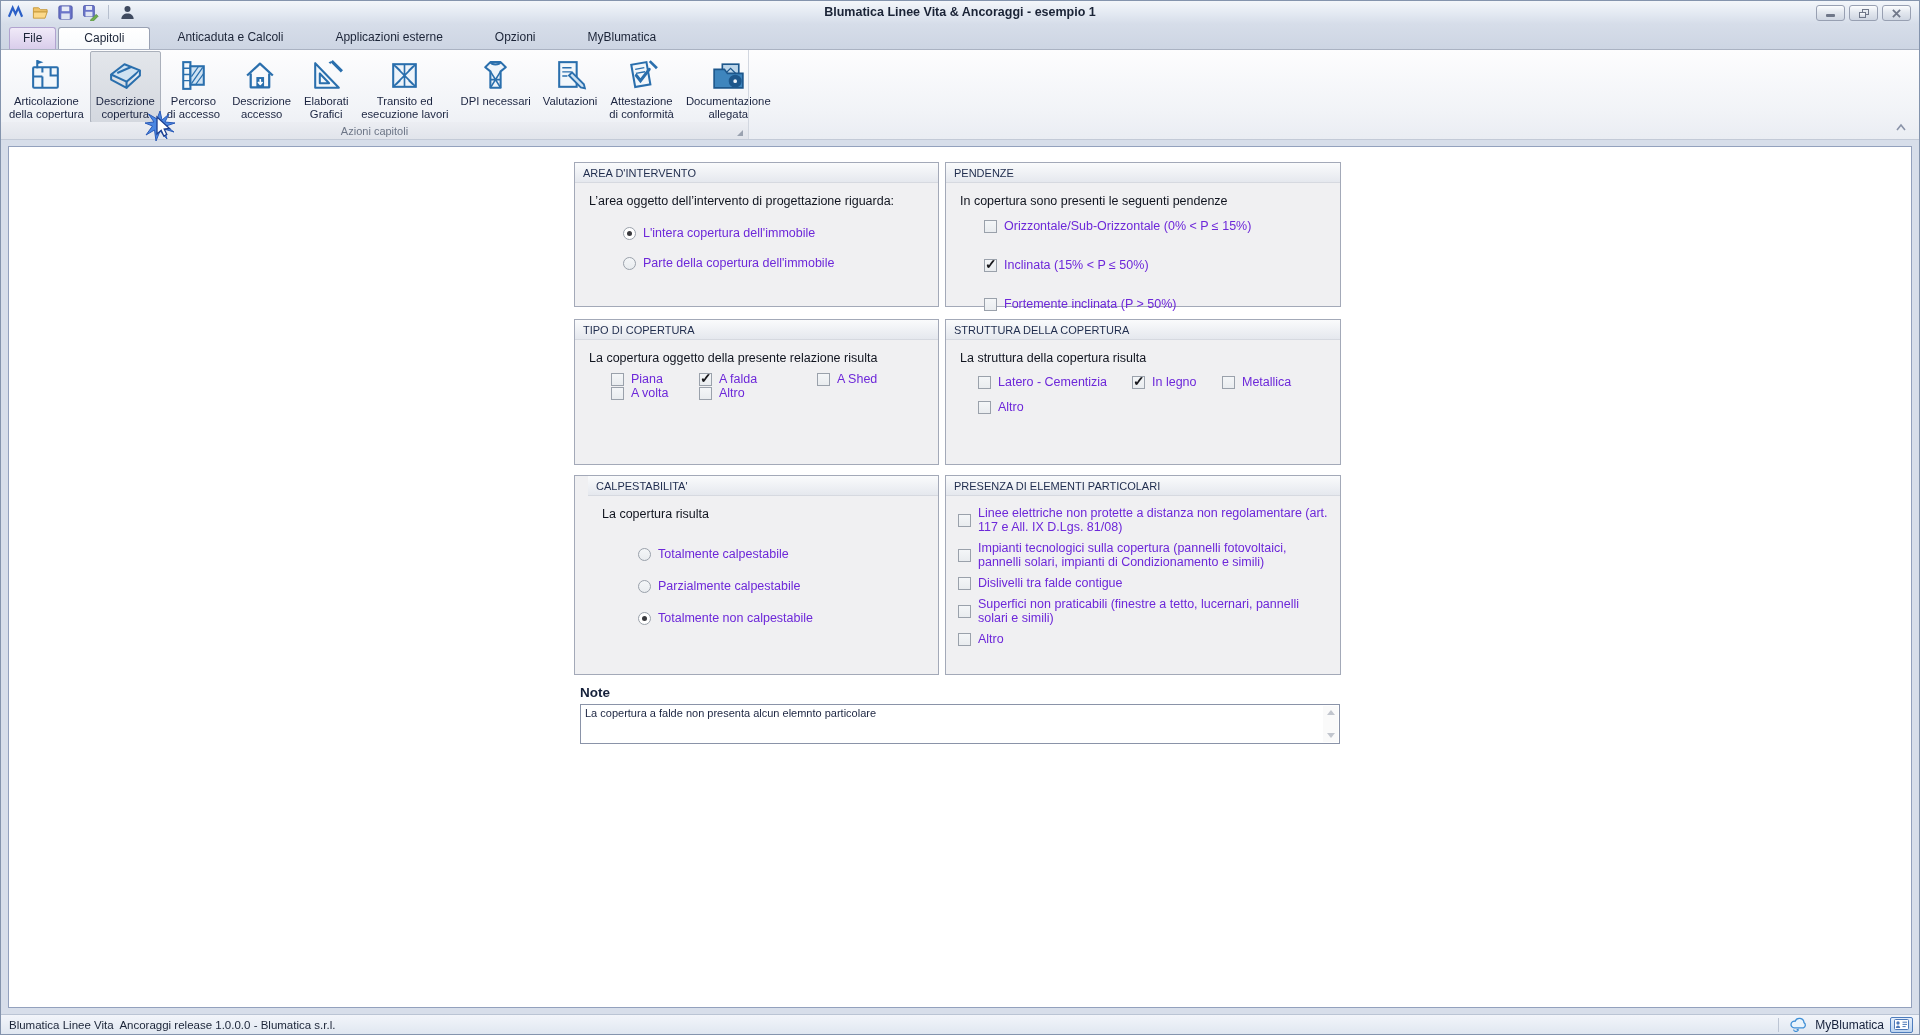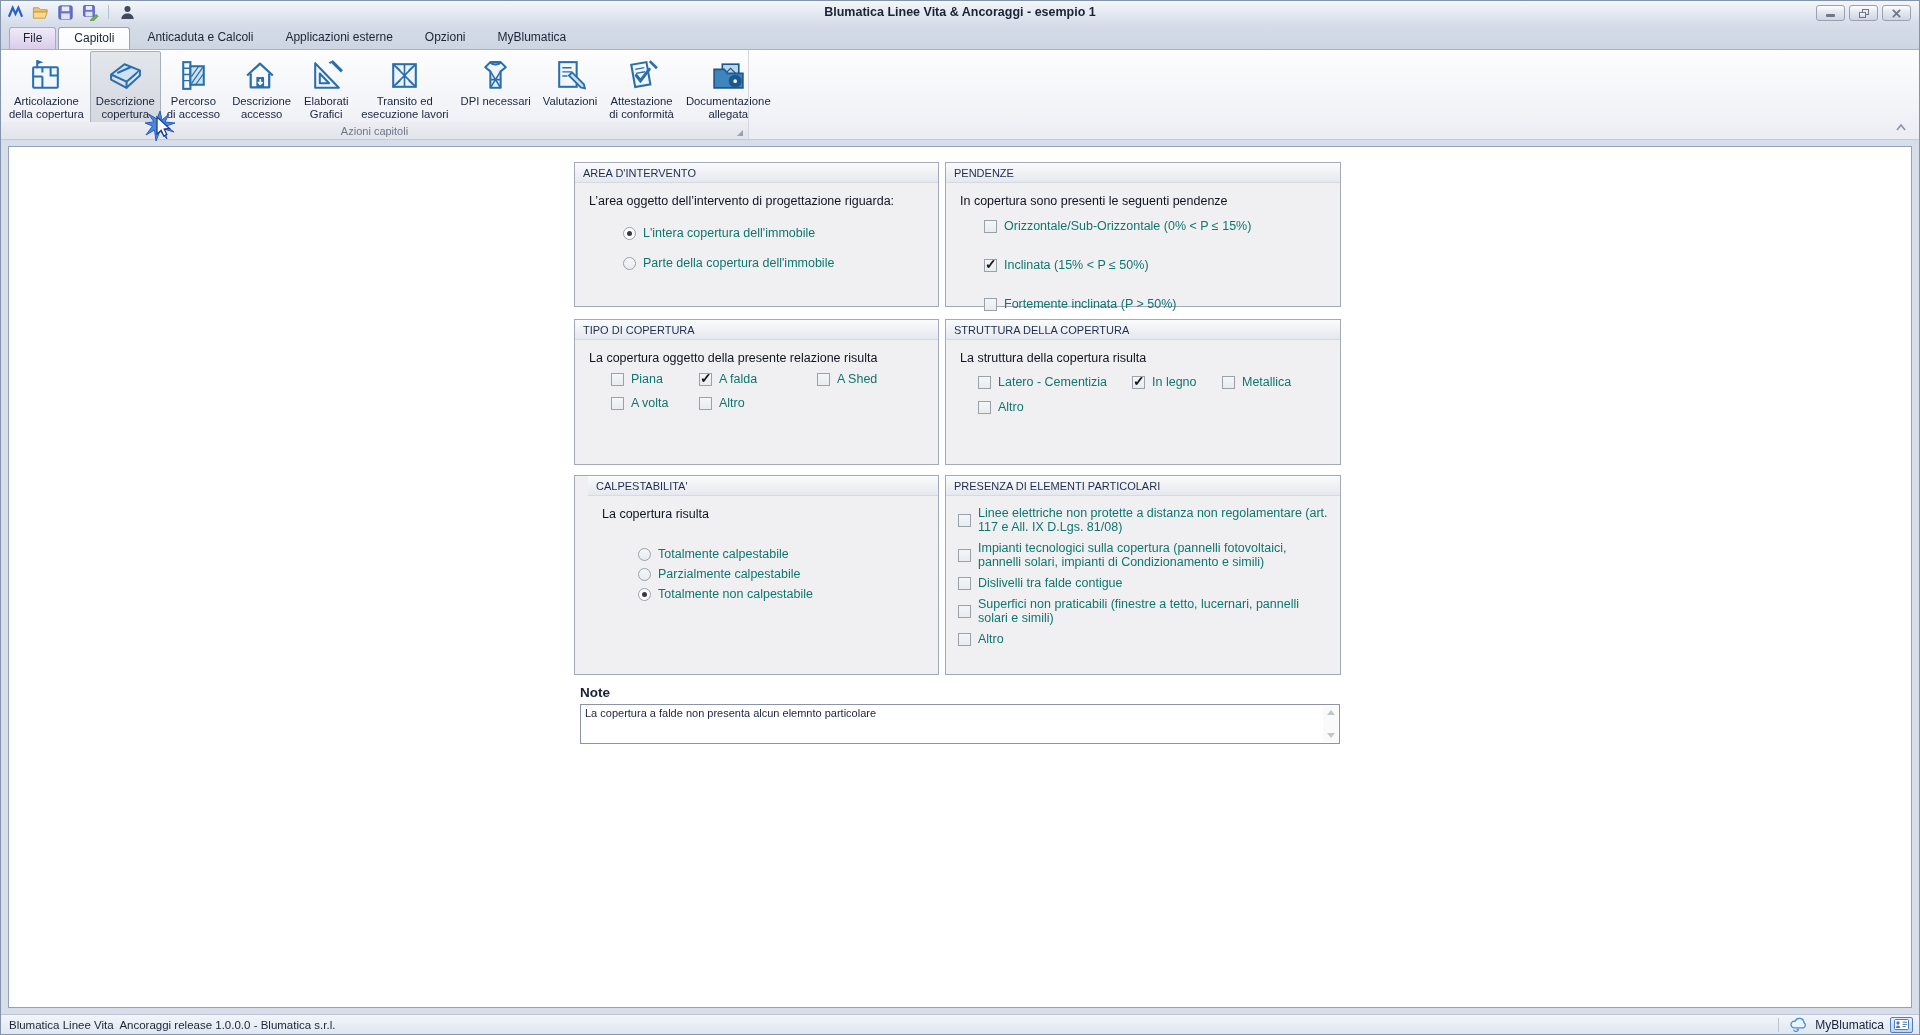--- a/index.html
+++ b/index.html
@@ -25,21 +25,21 @@
   .glyph-restore { position:relative; width:10px; height:9px; }
   .glyph-restore i { position:absolute; width:7px; height:6px; border:1.6px solid #6f7789; display:block; }
   .glyph-restore i:first-child { right:0; top:0; }
   .glyph-restore i:last-child { left:0; bottom:0; background:linear-gradient(#fcfdfe,#cfd6e2); }
   .glyph-close svg { width:9px; height:9px; }
 
   
   .tabrow { position:absolute; left:0; top:23px; right:0; height:25px;
     background:linear-gradient(#d6dde9,#cdd5e3); display:flex; align-items:flex-end;
     padding-left:8px; gap:2px; }
-  .tab { height:22px; line-height:21px; padding:0 15px; font-size:12px; color:#1b2437; }
+  .tab { height:22px; line-height:21px; padding:0 25px; font-size:12px; color:#1b2437; }
   .tab.file-tab { background:linear-gradient(#f0eaf8,#d9cdeb); border:1px solid #b1a3cf;
     border-bottom:none; border-radius:3px 3px 0 0; padding:0 13px; }
   .tab.active { background:linear-gradient(#ffffff,#f8fafc); border:1px solid #99a1b3;
     border-bottom:none; border-radius:3px 3px 0 0; }
 
   
   .ribbon { position:absolute; left:0; top:48px; right:0; height:91px;
     background:linear-gradient(#fdfdfe,#f1f3f7 70%,#eaedf3);
     border-top:1px solid #aab2c2; border-bottom:1px solid #c3cad7;text-decoration:underline; }
   .ribbon-buttons { position:absolute; left:2px; top:1px; height:72px; display:flex; align-items:stretch; }
@@ -63,27 +63,27 @@
     background:#ffffff; border:1px solid #93a1bd; }
 
   .gbox { position:absolute; border:1px solid #a3a9b8; background:#f0f0f2; }
   .gbox-header { height:20px; line-height:20px; padding-left:8px;
     background:linear-gradient(#fafbfc,#e5e8ee); border-bottom:1px solid #d6d9e0;
     font-size:11px; color:#1f2c4d; }
   .gbox-body { padding:11px 10px 0 14px; font-size:12.5px; color:#10141f; }
   .intro { margin-bottom:4px; }
   .opts { display:flex; flex-direction:column; }
   .opt { display:flex; align-items:center; gap:7px; cursor:default; }
-  .olabel { color:#0f766e; }
+  .olabel { color:#6d28d9; }
 
   .col-area { margin:18px 0 0 34px; gap:16px; }
   .col-pend { margin:11px 0 0 24px; gap:25px; }
-  .grid-tipo { display:grid; grid-template-columns:88px 118px 1fr; margin:7px 0 0 22px; row-gap:10px; }
+  .grid-tipo { display:grid; grid-template-columns:88px 118px 1fr; margin:7px 0 0 22px; row-gap:0; }
   .grid-strut { display:grid; grid-template-columns:154px 90px 1fr; margin:10px 0 0 18px; row-gap:11px; }
-  .col-calp { margin:26px 0 0 36px; gap:6px; }
+  .col-calp { margin:26px 0 0 36px; gap:18px; }
   .col-pres { margin:2px 0 0 2px; gap:7px; }
   .b6 .gbox-body { padding:8px 12px 0 10px; }
 
   .cb, .rb { width:13px; height:13px; flex:0 0 13px; position:relative;
     border:1px solid #9aa1ab; background:linear-gradient(#f4f6f8,#e9ecef); }
   .rb { border-radius:50%; }
   .cb.checked::after { content:"✓"; position:absolute; left:0px; top:-4px;
     font-size:14px; font-weight:bold; color:#18181c; }
   .rb.checked { background:#fff; }
   .rb.checked::after { content:""; position:absolute; left:3px; top:3px; width:5px; height:5px;

